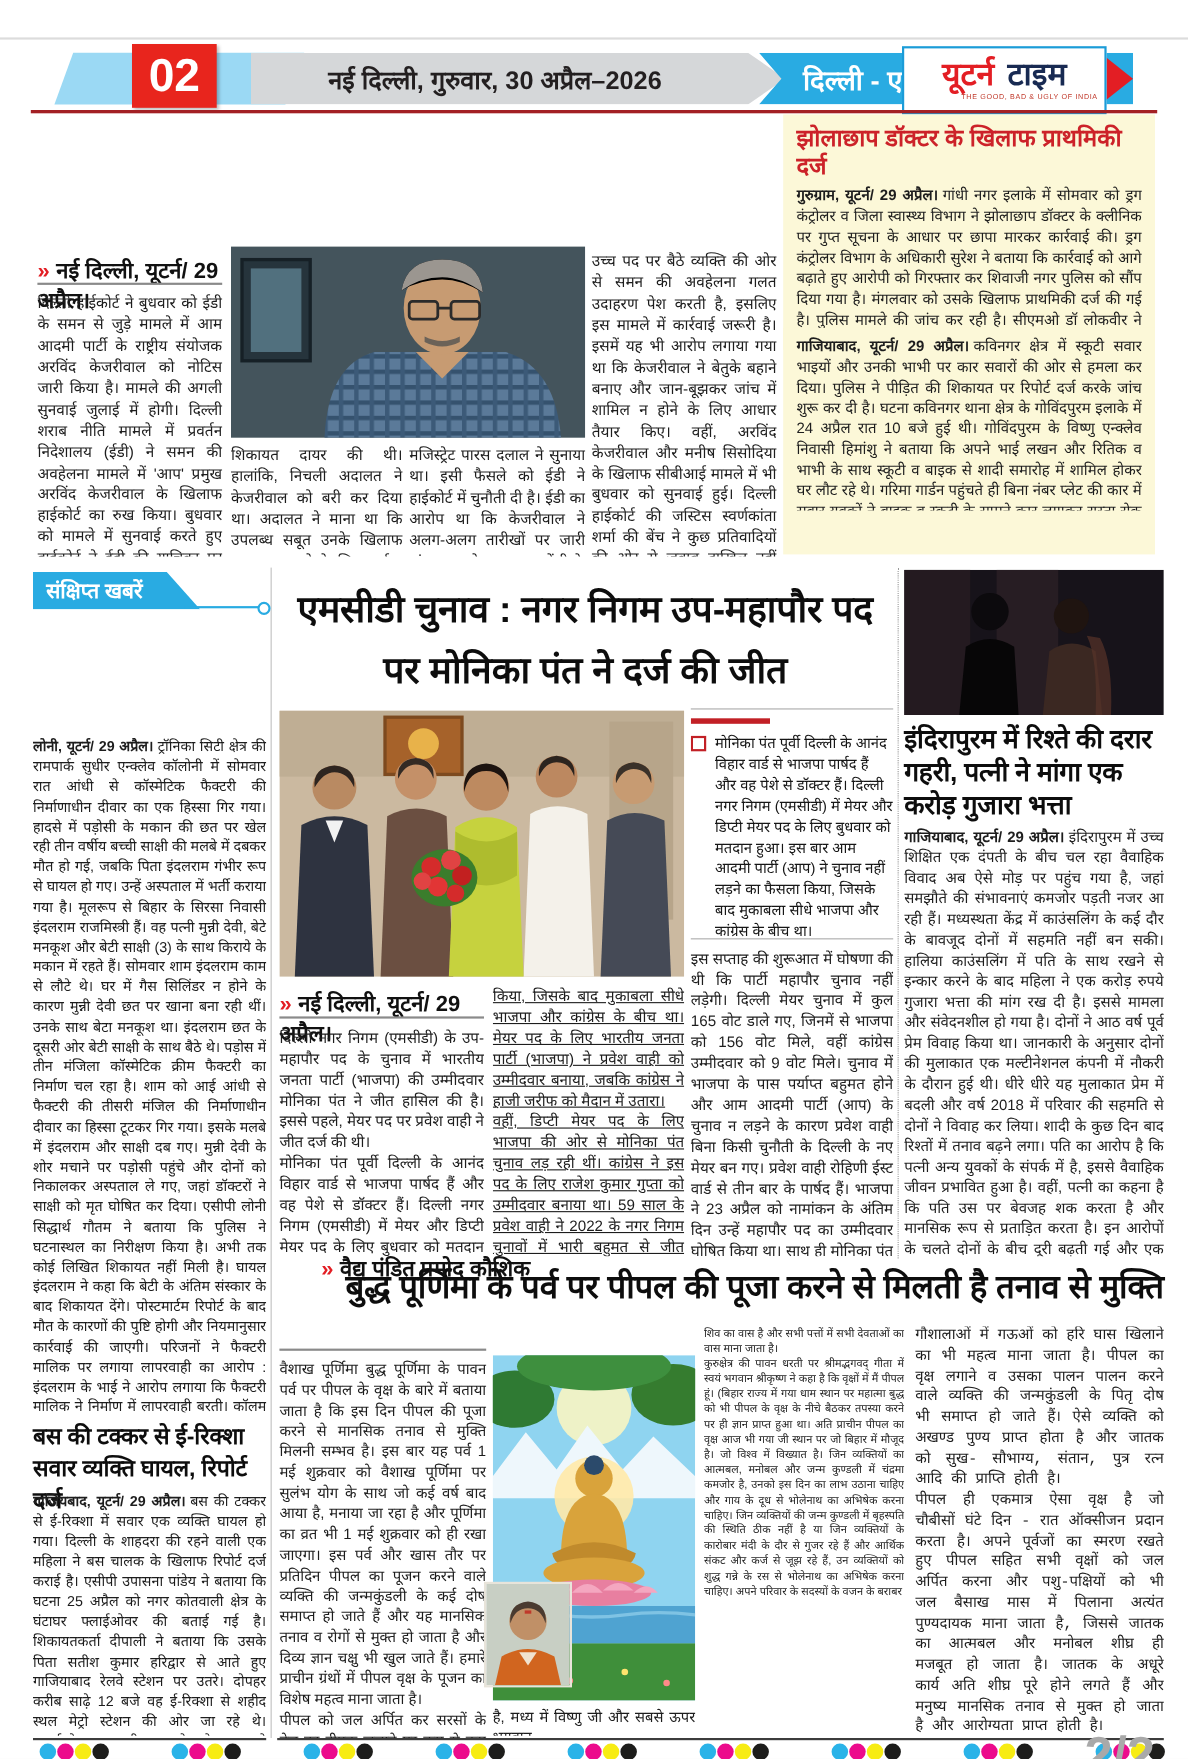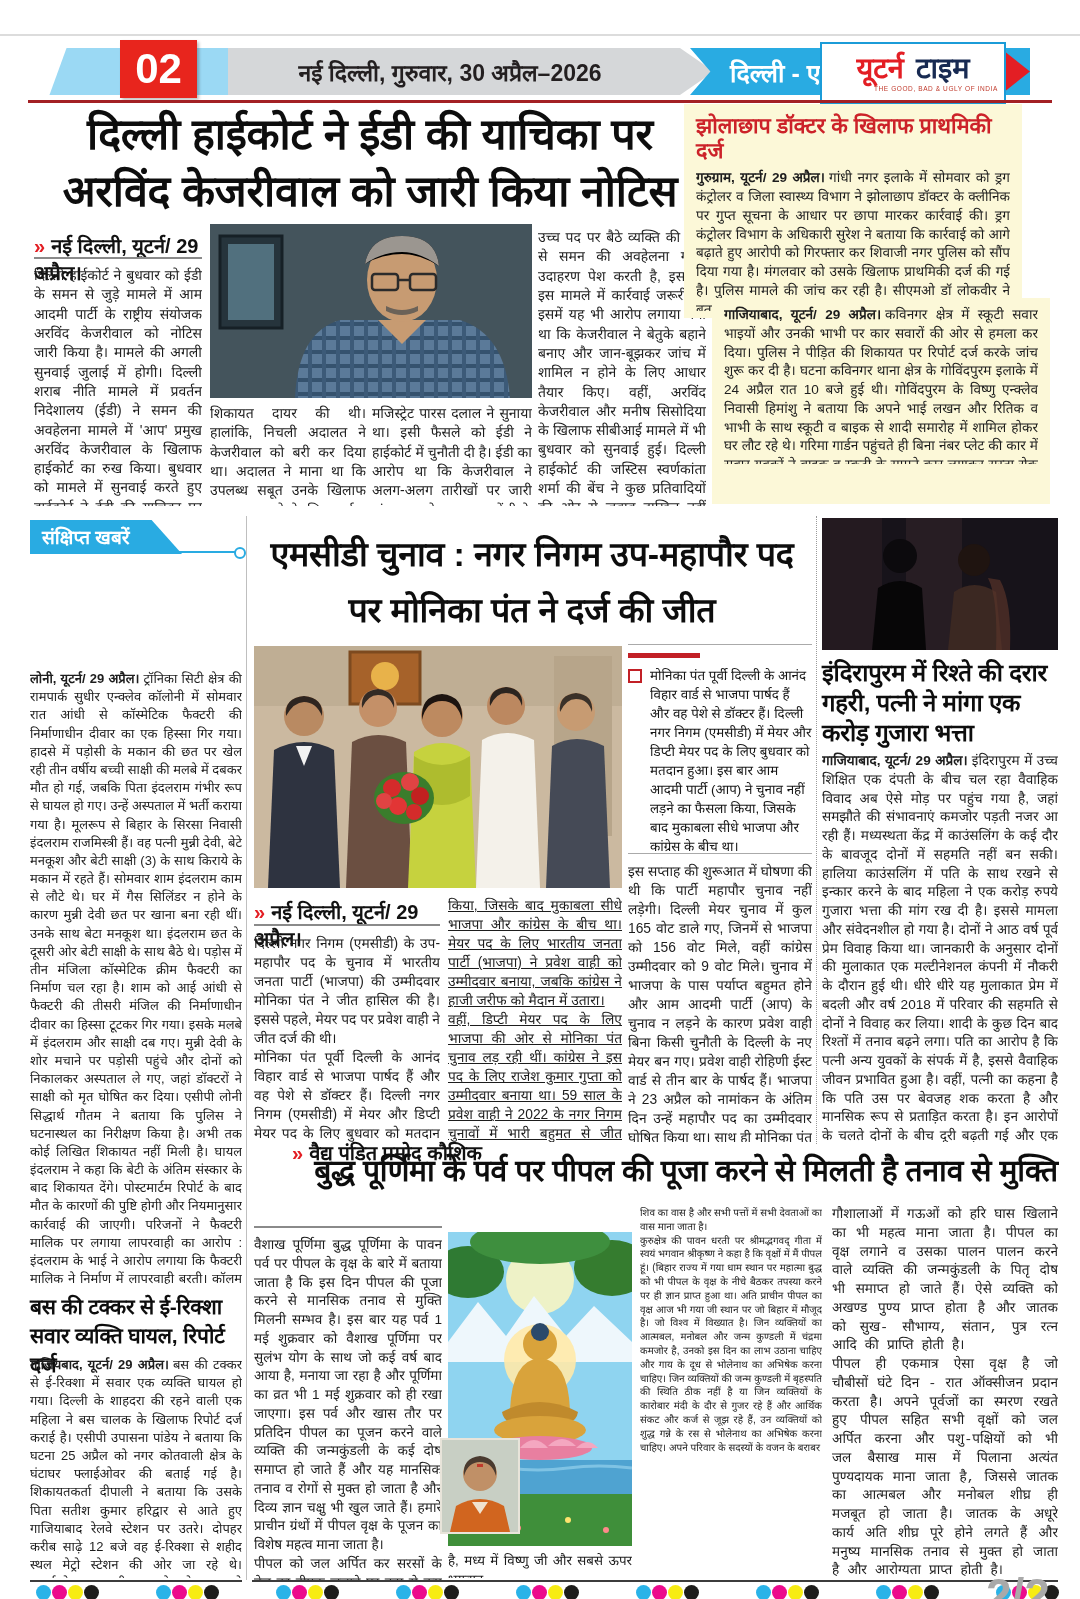--- a/index.html
+++ b/index.html
@@ -72,21 +72,20 @@
   <div class="abs hdr-section">दिल्ली - एनसीआर - अन्य</div>
   <div class="abs logo-box">
     <div class="logo-row">
       <span class="logo-p1">यूटर्न</span>
       <span class="logo-p2">टाइम</span>
     </div>
     <span class="logo-tag">THE GOOD, BAD &amp; UGLY OF INDIA</span>
   </div>
   <div class="abs hdr-rule"></div>
 
-  <div class="abs hl" style="left:32px;top:106px;width:676px;height:120px;font-size:43px;line-height:57px;text-align:center;">दिल्ली हाईकोर्ट ने ईडी की याचिका पर अरविंद केजरीवाल को जारी किया नोटिस</div>
   <div class="abs byline" style="left:34px;top:232px;width:180px;"><span class="marker">»</span><span>नई दिल्ली, यूटर्न/ 29 अप्रैल।</span></div>
   <div class="abs rule" style="left:34px;top:257px;width:168px;"></div>
   <div class="abs body-text" style="left:34px;top:266px;width:168px;height:240px;font-size:14px;">दिल्ली हाईकोर्ट ने बुधवार को ईडी के समन से जुड़े मामले में आम आदमी पार्टी के राष्ट्रीय संयोजक अरविंद केजरीवाल को नोटिस जारी किया है। मामले की अगली सुनवाई जुलाई में होगी। दिल्ली शराब नीति मामले में प्रवर्तन निदेशालय (ईडी) ने समन की अवहेलना मामले में 'आप' प्रमुख अरविंद केजरीवाल के खिलाफ हाईकोर्ट का रुख किया। बुधवार को मामले में सुनवाई करते हुए हाईकोर्ट ने ईडी की याचिका पर अरविंद केजरीवाल को नोटस जारी किया।
 ईडी ने केजरीवाल पर पूछताछ के लिए जारी समन की अवहेलना का आरोप लगाते हुए राऊज एवेन्यू कोर्ट में</div>
 
   <div class="abs" style="left:210px;top:224px;width:322px;height:174px;">
     <svg width="322" height="174" viewBox="0 0 322 174">
       <defs>
         <pattern id="plaid" width="14" height="14" patternUnits="userSpaceOnUse">
           <rect width="14" height="14" fill="#5b7a99"></rect>
@@ -107,21 +106,21 @@
       <rect x="200" y="50" width="26" height="16" rx="3" fill="none" stroke="#2b2b2b" stroke-width="2.5"></rect>
       <line x1="188" y1="56" x2="200" y2="56" stroke="#2b2b2b" stroke-width="2.5"></line>
       <path d="M176 82 Q192 90 208 82 L208 87 Q192 95 176 87 Z" fill="#6b6258"></path>
     </svg>
   </div>
 
   <div class="abs body-text" style="left:210px;top:404px;width:156px;height:102px;font-size:14px;">शिकायत दायर की थी। हालांकि, निचली अदालत ने केजरीवाल को बरी कर दिया था। अदालत ने माना था कि उपलब्ध सबूत उनके खिलाफ मुकदमा चलाने के लिए पर्याप्त नहीं हैं। यह फैसला अतिरिक्त मुख्य न्यायिक</div>
   <div class="abs body-text" style="left:372px;top:404px;width:160px;height:102px;font-size:14px;">मजिस्ट्रेट पारस दलाल ने सुनाया था। इसी फैसले को ईडी ने हाईकोर्ट में चुनौती दी है। ईडी का आरोप था कि केजरीवाल ने अलग-अलग तारीखों पर जारी पांच समन के बावजूद एजेंसी के सामने पेशी नहीं दी। एजेंसी का कहना था कि एक</div>
   <div class="abs body-text" style="left:538px;top:228px;width:168px;height:278px;font-size:14px;">उच्च पद पर बैठे व्यक्ति की ओर से समन की अवहेलना गलत उदाहरण पेश करती है, इसलिए इस मामले में कार्रवाई जरूरी है। इसमें यह भी आरोप लगाया गया था कि केजरीवाल ने बेतुके बहाने बनाए और जान-बूझकर जांच में शामिल न होने के लिए आधार तैयार किए। वहीं, अरविंद केजरीवाल और मनीष सिसोदिया के खिलाफ सीबीआई मामले में भी बुधवार को सुनवाई हुई। दिल्ली हाईकोर्ट की जस्टिस स्वर्णकांता शर्मा की बेंच ने कुछ प्रतिवादियों की ओर से जवाब दाखिल नहीं किए जाने पर मामले की सुनवाई को 4 मई तक टाल दिया। जस्टिस शर्मा ने कहा कि कुछ प्रतिवादियों ने अभी तक अपना जवाब दाखिल नहीं किया है। इसे शनिवार तक पूरा कर लिया जाए।</div>
 
-  <div class="abs ybox" style="left:684px;top:104px;width:338px;height:214px;">
+  <div class="abs ybox" style="left:712px;top:104px;width:338px;height:214px;">
     <div class="ybox-title">झोलाछाप डॉक्टर के खिलाफ प्राथमिकी दर्ज</div>
     <div class="body-text" style="height:142px;"><b class="dl">गुरुग्राम, यूटर्न/ 29 अप्रैल।</b><span>गांधी नगर इलाके में सोमवार को ड्रग कंट्रोलर व जिला स्वास्थ्य विभाग ने झोलाछाप डॉक्टर के क्लीनिक पर गुप्त सूचना के आधार पर छापा मारकर कार्रवाई की। ड्रग कंट्रोलर विभाग के अधिकारी सुरेश ने बताया कि कार्रवाई को आगे बढ़ाते हुए आरोपी को गिरफ्तार कर शिवाजी नगर पुलिस को सौंप दिया गया है। मंगलवार को उसके खिलाफ प्राथमिकी दर्ज की गई है। पुलिस मामले की जांच कर रही है। सीएमओ डॉ लोकवीर ने बताया कि कार्रवाई के दौरान टीम को मौके पर एक मरीज भर्ती मिला, जिसका इलाज आरोपी मिराज आलम कर रहा था। जांच में सामने आया कि आरोपी के पास किसी प्रकार की मेडिकल डिग्री या वैध चिकित्सकीय लाइसेंस नहीं था।</span></div>
   </div>
   <div class="abs ybox" style="left:712px;top:298px;width:338px;height:206px;">
     <div class="body-text" style="height:158px;"><b class="dl">गाजियाबाद, यूटर्न/ 29 अप्रैल।</b><span>कविनगर क्षेत्र में स्कूटी सवार भाइयों और उनकी भाभी पर कार सवारों की ओर से हमला कर दिया। पुलिस ने पीड़ित की शिकायत पर रिपोर्ट दर्ज करके जांच शुरू कर दी है। घटना कविनगर थाना क्षेत्र के गोविंदपुरम इलाके में 24 अप्रैल रात 10 बजे हुई थी। गोविंदपुरम के विष्णु एन्क्लेव निवासी हिमांशु ने बताया कि अपने भाई लखन और रितिक व भाभी के साथ स्कूटी व बाइक से शादी समारोह में शामिल होकर घर लौट रहे थे। गरिमा गार्डन पहुंचते ही बिना नंबर प्लेट की कार में सवार युवकों ने बाइक व स्कूटी के सामने कार लगाकर रास्ता रोक दिया। विरोध करने पर गाली गलौज करते हुए डंडे लेकर हमला कर दिया। आरोपियों ने बाइक और स्कूटी भी तोड़ दी। हमला करने से दोनों भाईयों को चोटें आई हैं।</span></div>
   </div>
 
   <div class="abs v-line" style="left:246px;top:516px;height:1064px;"></div>
   <div class="abs dot-line" style="left:816px;top:516px;height:628px;"></div>
 

